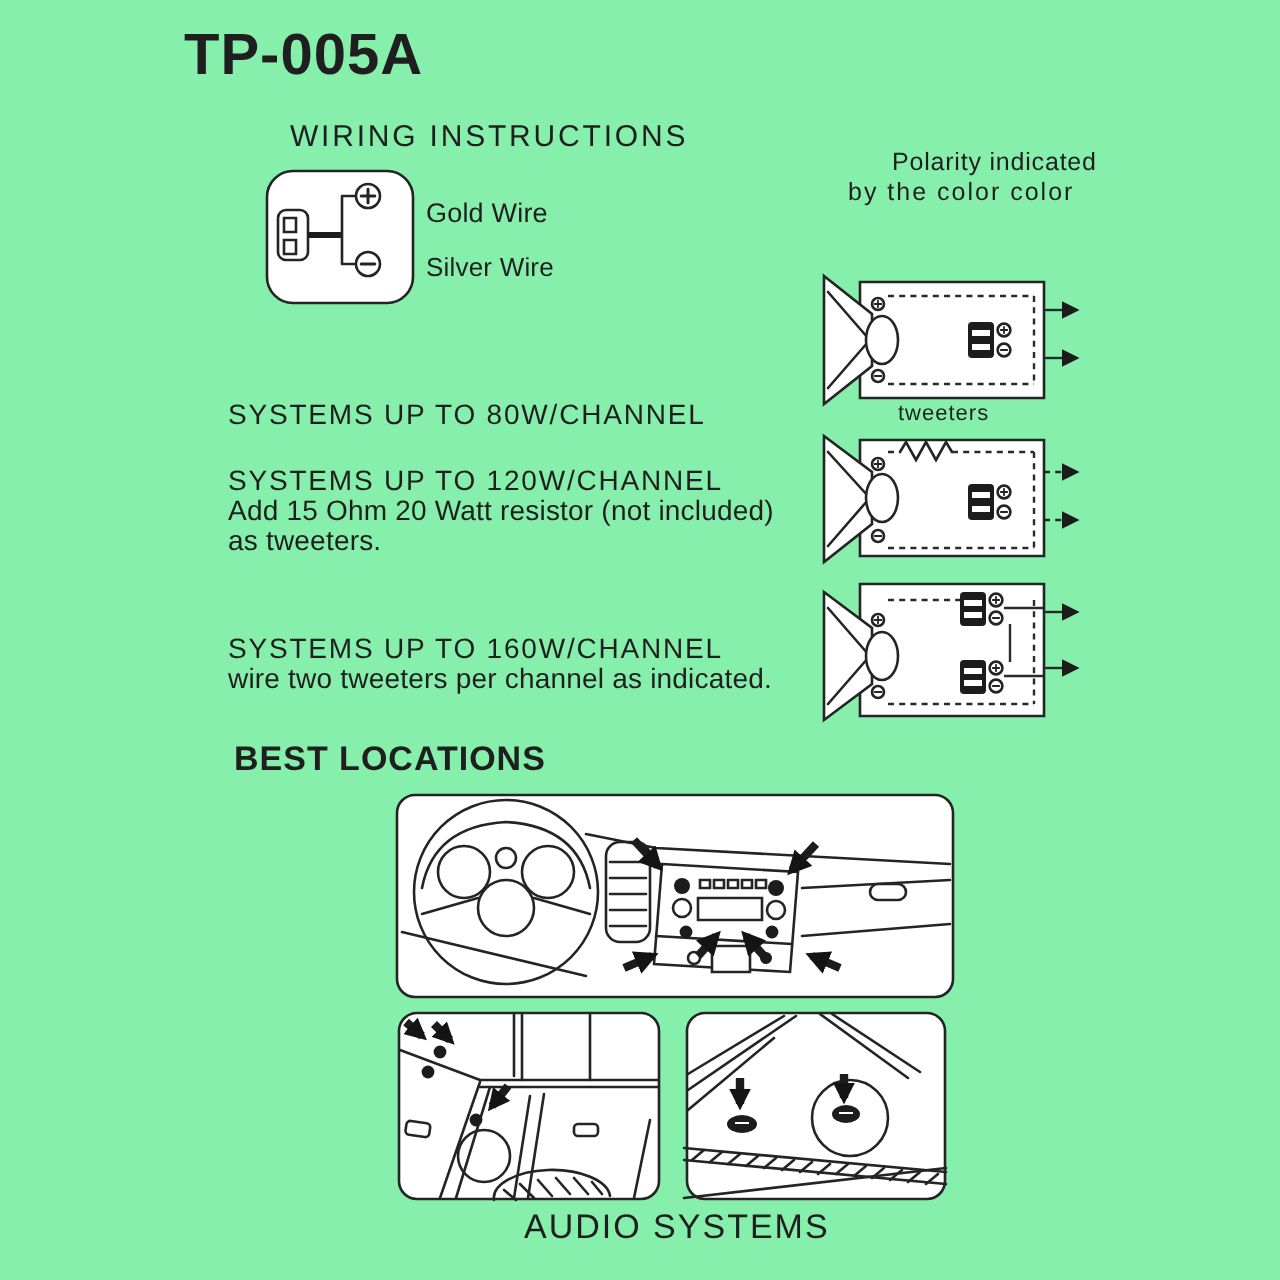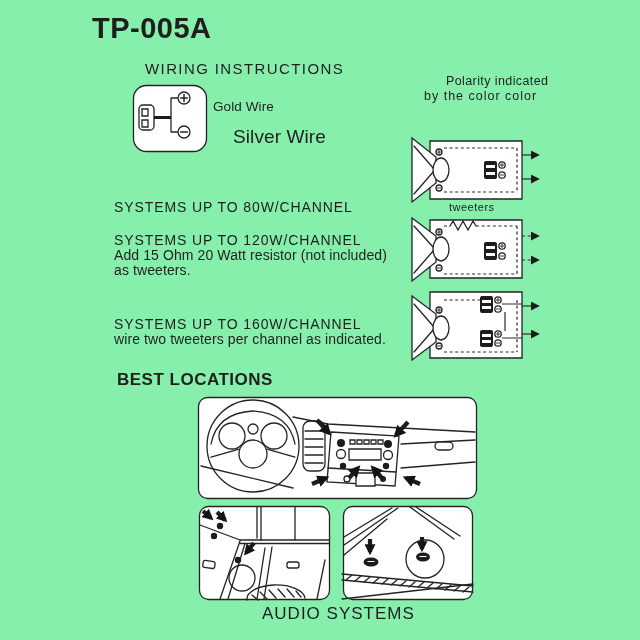--- a/index.html
+++ b/index.html
@@ -45,21 +45,21 @@
     <g>
       <circle cx="53" cy="15" r="6" class="lnf"></circle>
       <path d="M49.6,15 H56.4 M53,11.6 V18.4" class="ln" style="stroke-width:1.5;"></path>
     </g>
     <g>
       <circle cx="53" cy="49" r="6" class="lnf"></circle>
       <path d="M49.6,49 H56.4" class="ln" style="stroke-width:1.5;"></path>
     </g>
   </svg>
   <div class="abs body-line" style="left:213px;top:99px;font-size:13.5px;">Gold Wire</div>
-  <div class="abs body-line" style="left:213px;top:126px;font-size:19px;margin-left:20px;">Silver Wire</div>
+  <div class="abs body-line" style="left:213px;top:126px;font-size:13px;">Silver Wire</div>
 
   <div class="abs h2" style="left:114px;top:155px;margin-top:44px;">SYSTEMS UP TO 80W/CHANNEL</div>
 
   <div class="abs small" style="left:418px;top:74px;margin-left:28px;">Polarity indicated</div>
   <div class="abs small" style="left:424px;top:89px;letter-spacing:1px;">by the color color</div>
 
   <svg style="left:408px;top:135px;" width="138" height="70" viewBox="0 0 138 70">
     <defs>
         <marker id="m80" viewBox="0 0 10 10" refX="8" refY="5" markerWidth="9" markerHeight="9" orient="auto" markerUnits="userSpaceOnUse">
           <path d="M0,0 L10,5 L0,10 Z" fill="#1c1c1c"></path>

